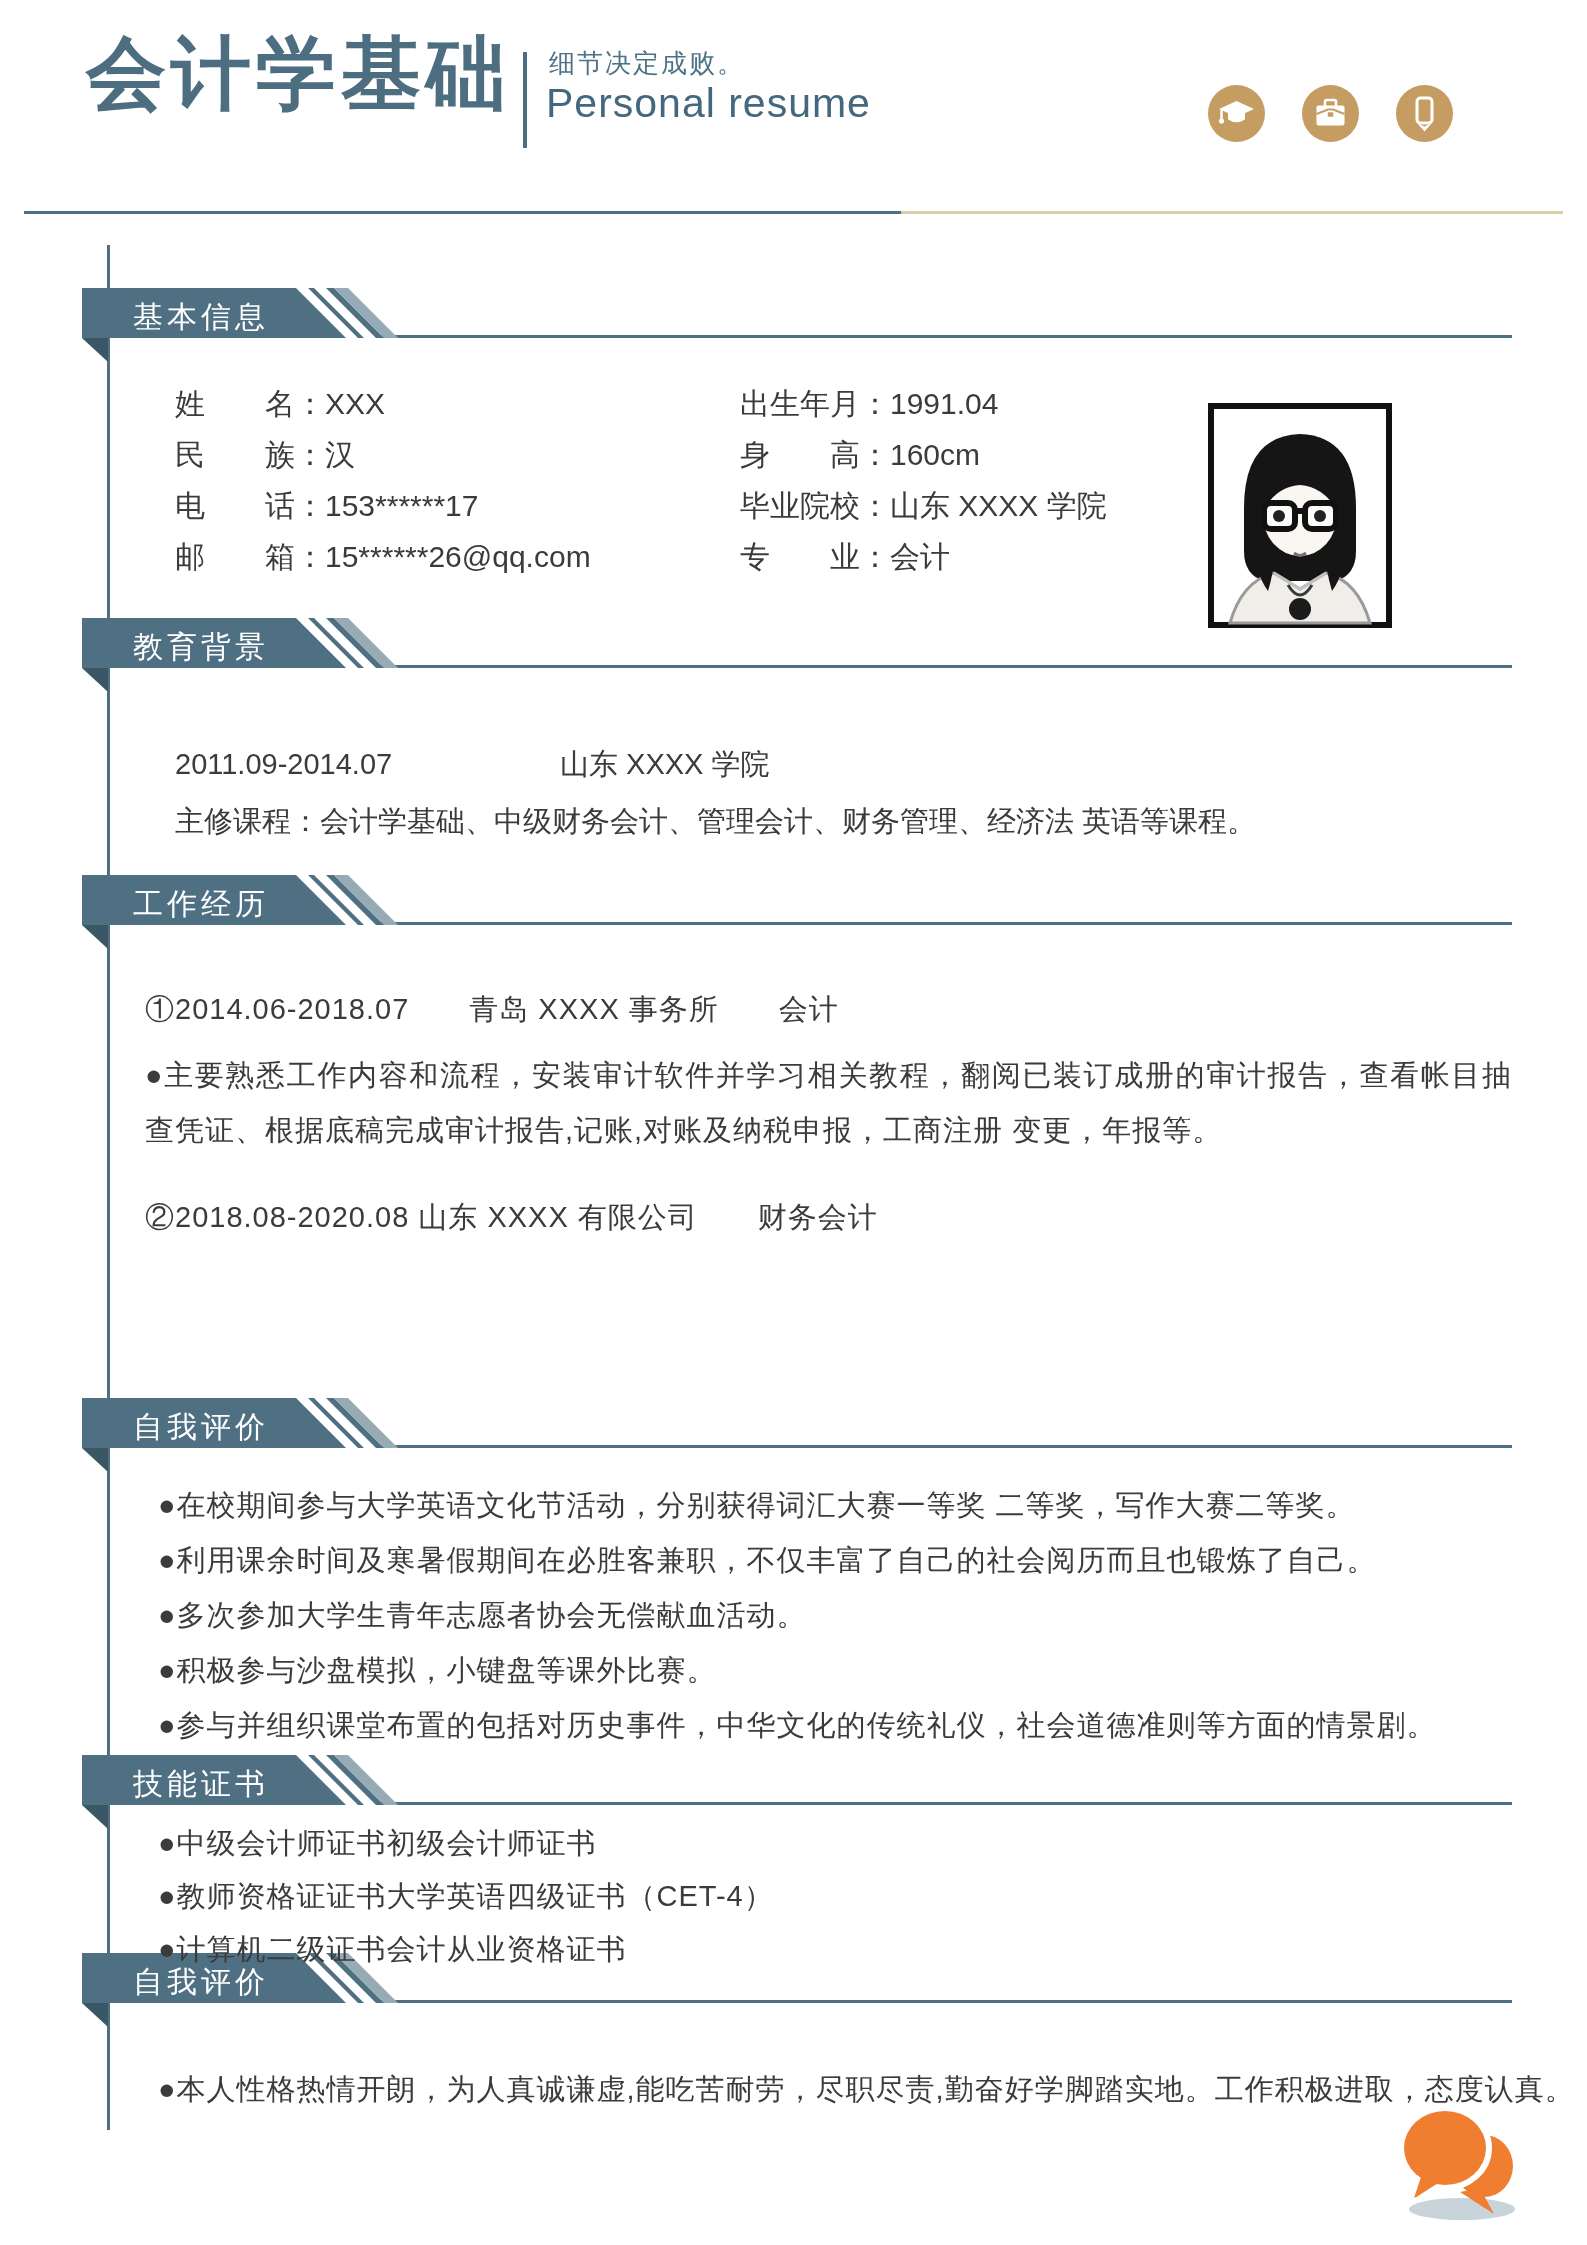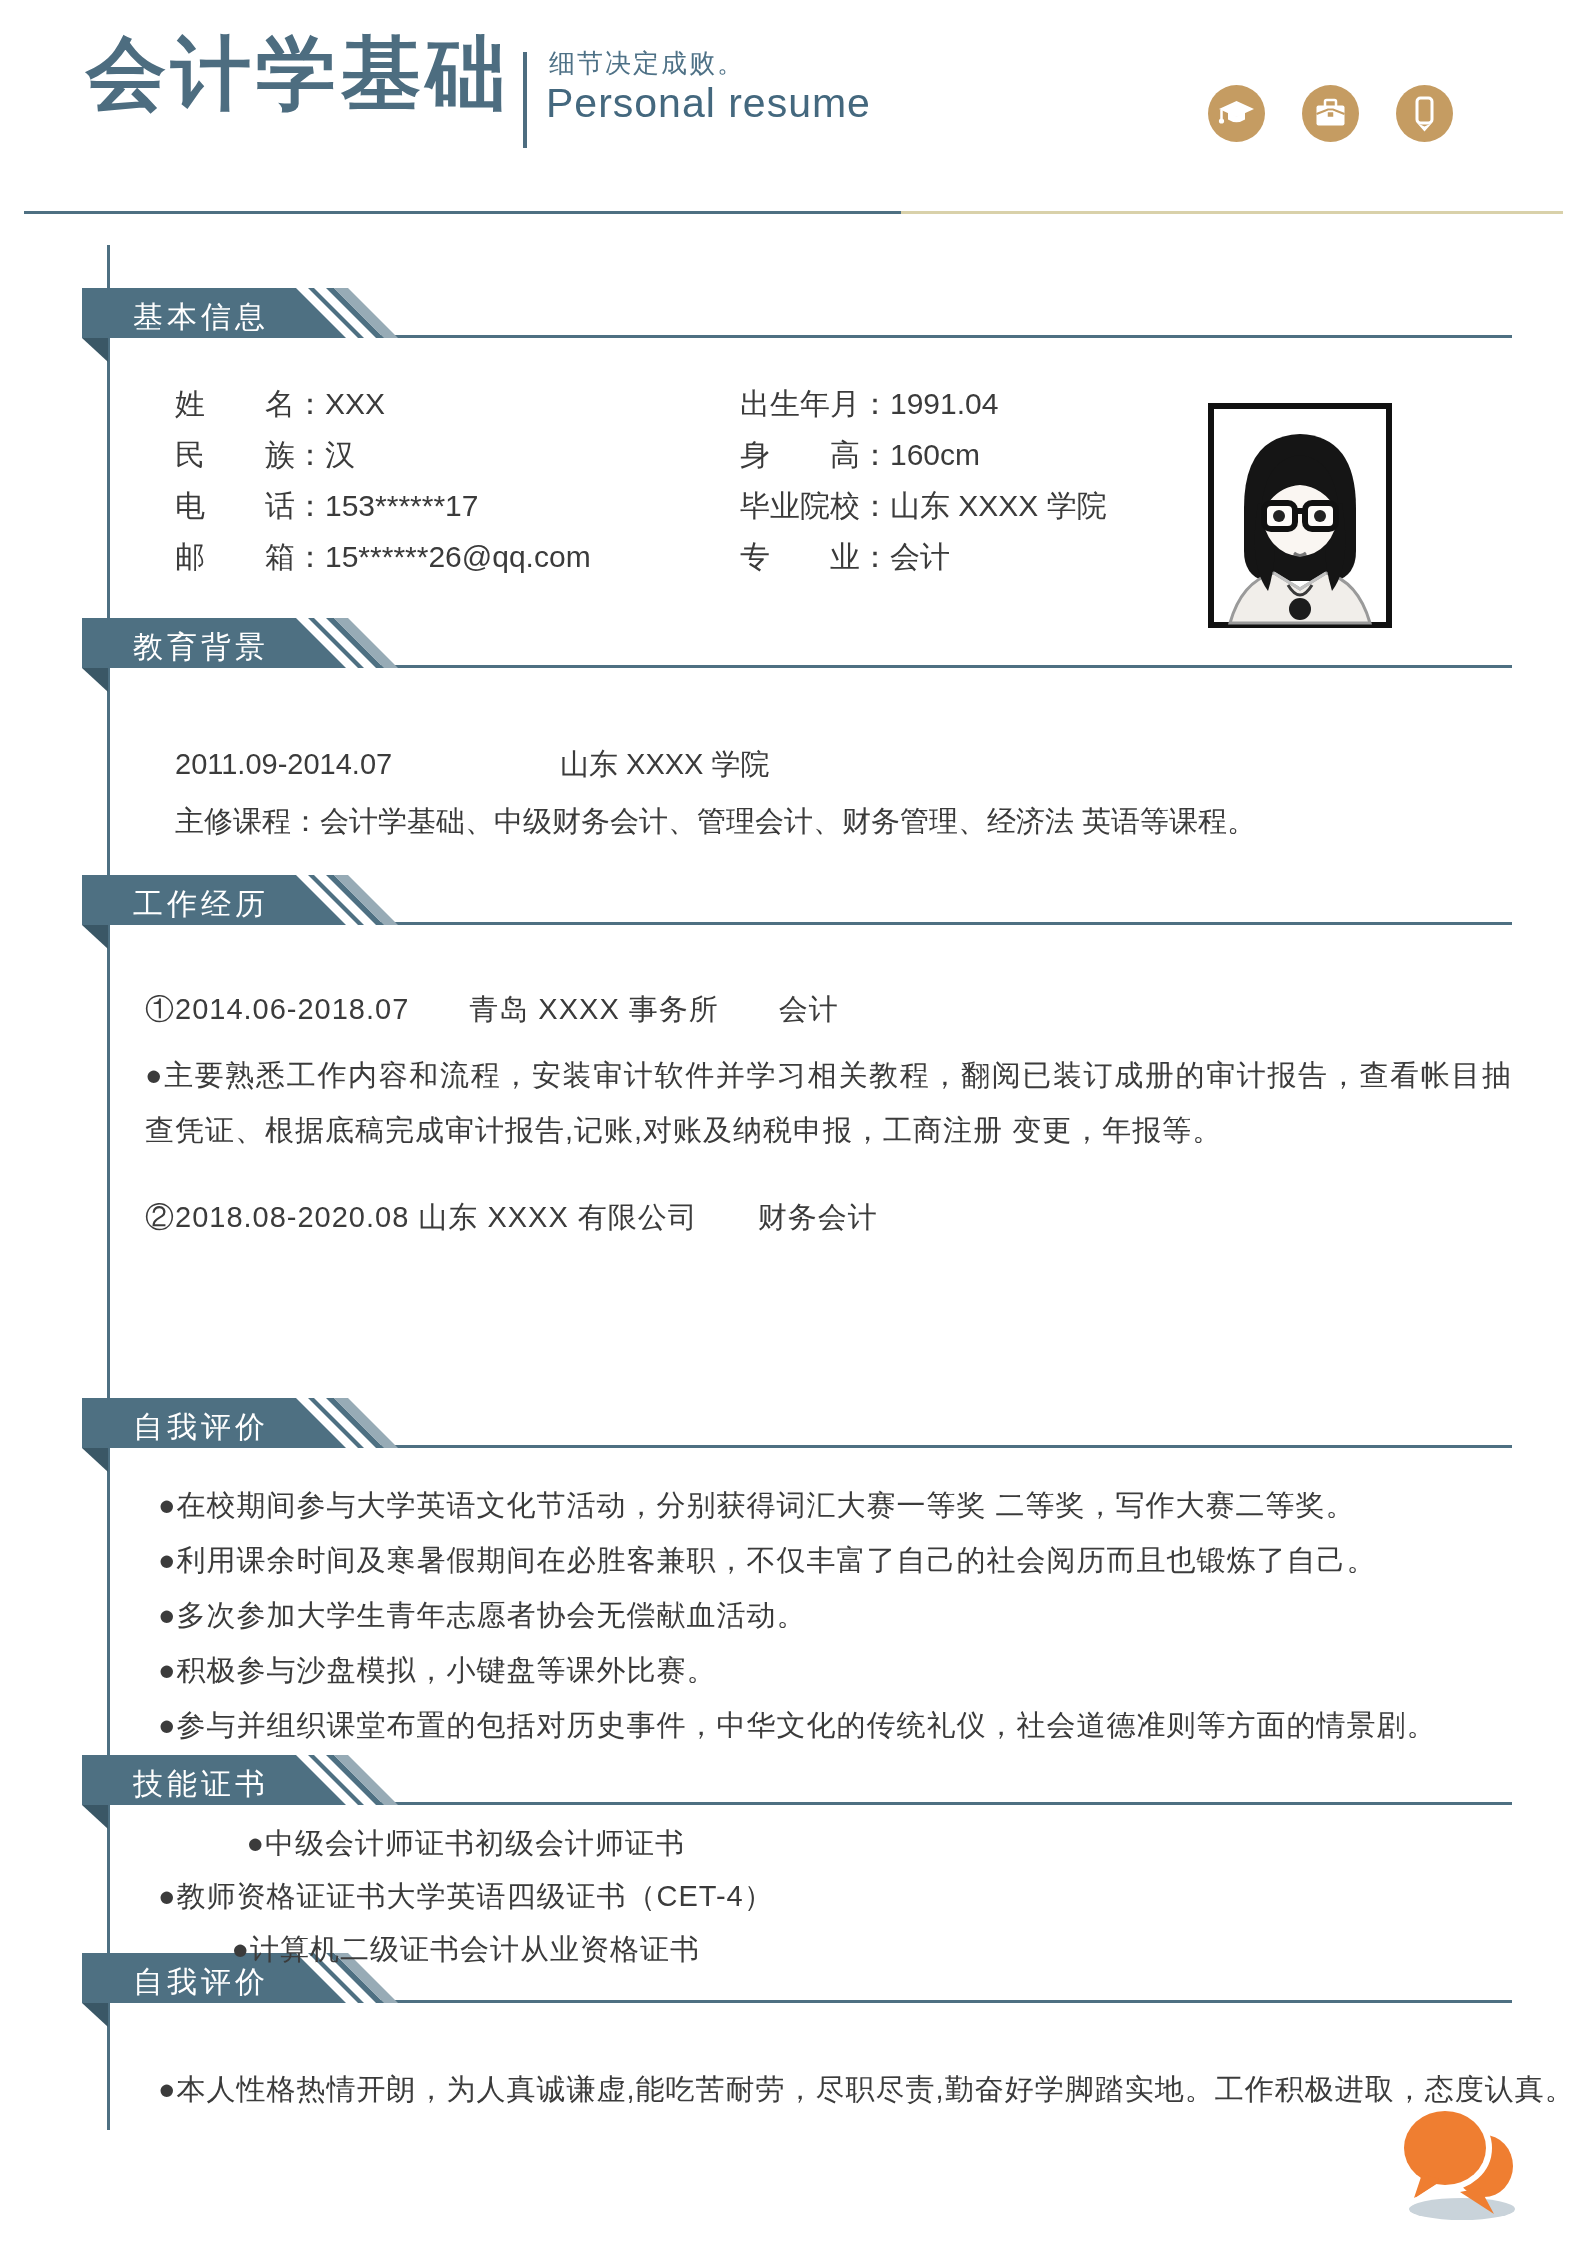--- a/index.html
+++ b/index.html
@@ -41,21 +41,21 @@
   .info-row .lbl{color:#3b3b3b;}
   .info-row .val{color:#3b3b3b;}
   .edu-line{font-size:29px;white-space:nowrap;}
   .edu-period{display:inline-block;width:385px;}
   .para{
     font-size:29px;line-height:55px;text-align:justify;letter-spacing:1px;color:#3b3b3b;
   }
   .entry-title{font-size:29px;white-space:nowrap;letter-spacing:1px;}
   .bullets div{font-size:29px;letter-spacing:1px;white-space:nowrap;}
   .bullets-campus div{line-height:55px;}
-  .bullets-skills div{line-height:53px;text-align:center;}
+  .bullets-skills div{line-height:53px;}
   .photo-frame{position:absolute;left:1208px;top:403px;width:184px;height:225px;}
   .chat-badge{position:absolute;left:1392px;top:2088px;}
 </style>
 </head>
 <body>
 
 <div class="page">
 
   <div class="brand-title">会计学基础</div>
   <div class="brand-divider"></div>

